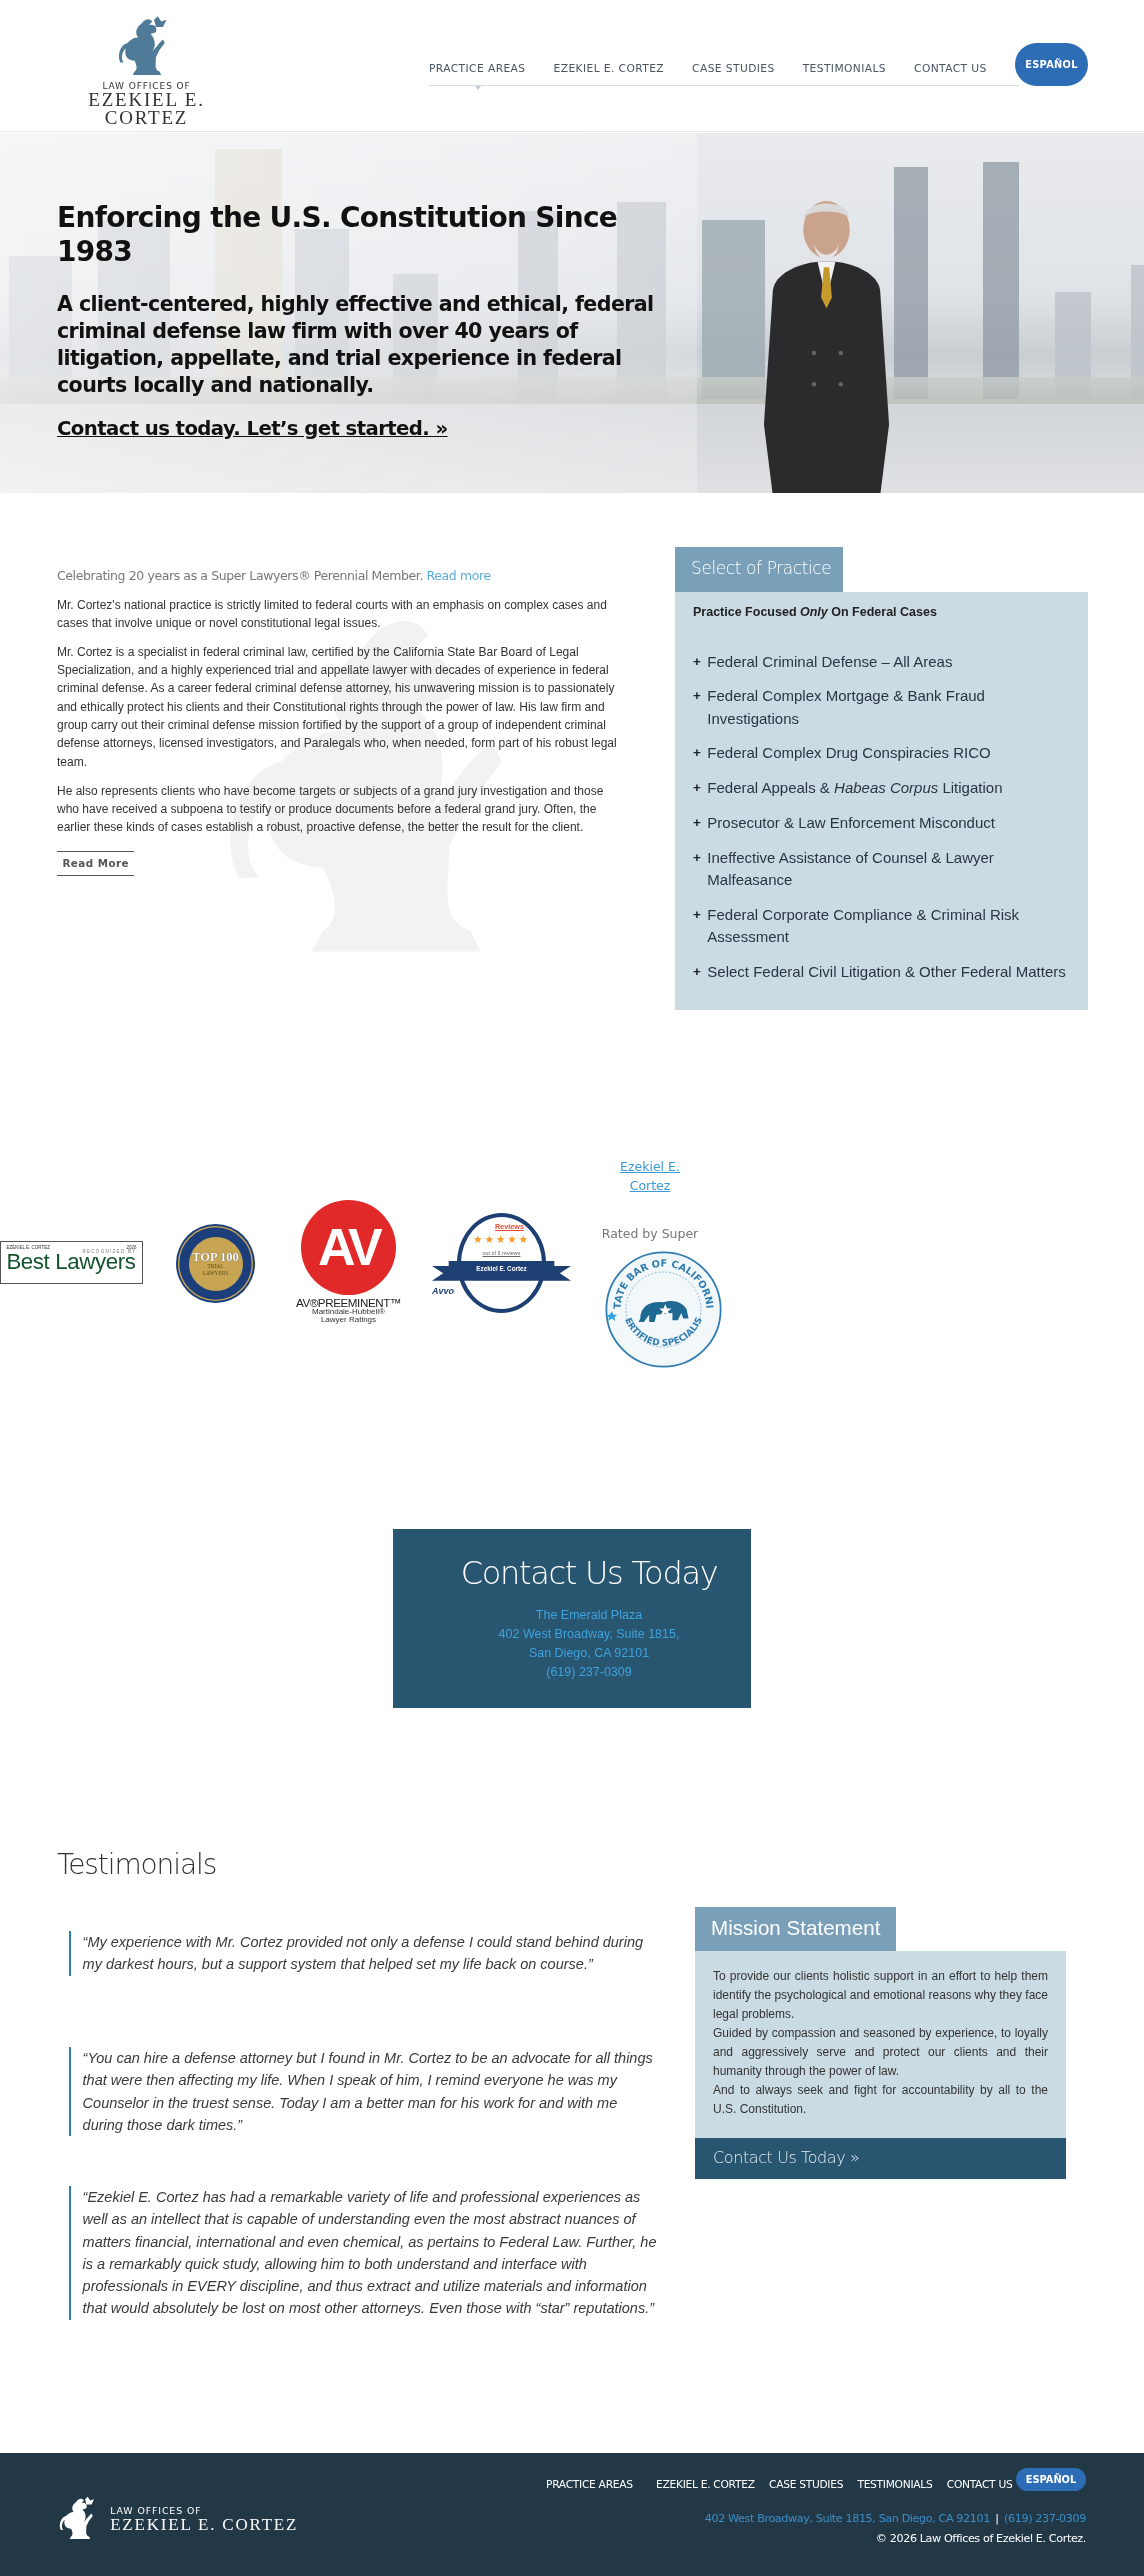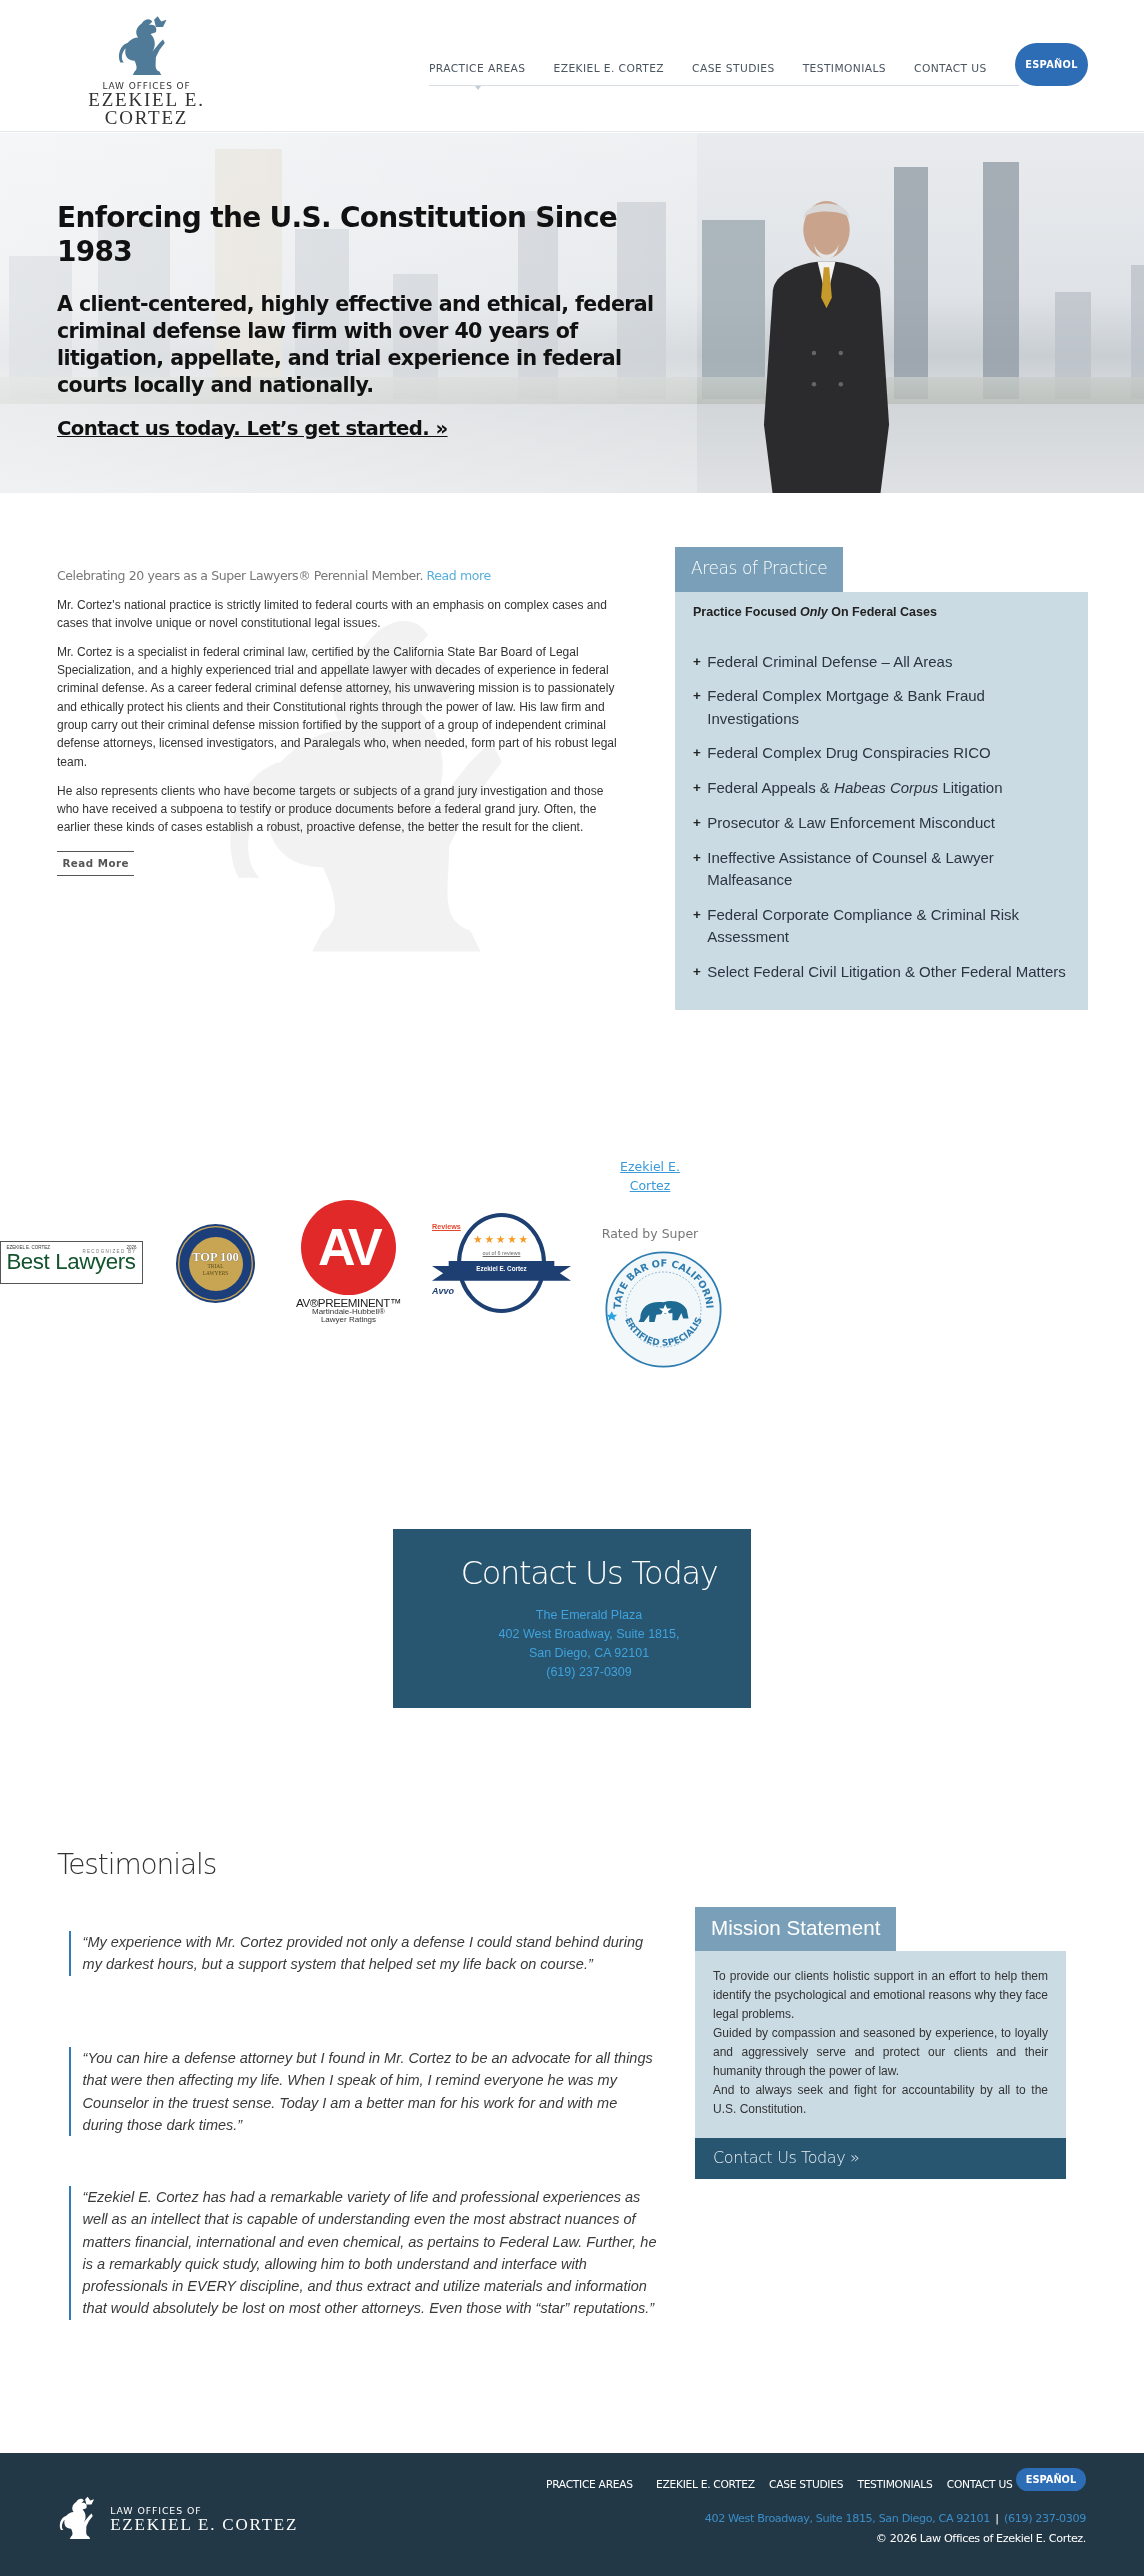--- a/index.html
+++ b/index.html
@@ -57,21 +57,21 @@
     .top100-inner { width: 54px; height: 54px; border-radius: 50%; background: #c8a553; display: flex; flex-direction: column; align-items: center; justify-content: center; text-align: center; }
     .top100-big { font-family: "Liberation Serif", serif; font-size: 12.5px; color: #fff; font-weight: bold; line-height: 12.5px; text-shadow: 0 0 0.9px #222; }
     .top100-small { font-family: "Liberation Serif", serif; font-size: 5.4px; color: #5b4b1c; line-height: 6.3px; }
     .top100-ring { position: absolute; left: 0; top: 0; width: 79px; height: 79px; }
     .av { position: absolute; left: 295px; top: 56px; width: 107px; height: 134px; text-align: center; }
     .av-circle { margin: 0 auto; width: 95px; height: 95px; border-radius: 50%; background: #e02928; color: #fff; font-family: "Liberation Sans", sans-serif; font-weight: bold; font-size: 52px; letter-spacing: -3.6px; line-height: 95px; }
     .av-pre { font-family: "Liberation Sans", sans-serif; font-size: 11.6px; color: #222; letter-spacing: -0.4px; line-height: 11.6px; margin-top: 1.8px; }
     .av-sub { font-family: "Liberation Sans", sans-serif; font-size: 8px; color: #333; line-height: 8px; }
     .avvo { position: absolute; left: 432px; top: 69px; width: 139px; height: 103px; }
     .avvo-circle { position: absolute; left: 25px; top: 0; width: 89px; height: 100px; border-radius: 50%; border: 4.5px solid #1d3f72; background: #fff; }
-    .avvo-reviews { position: absolute; left: 0; top: 9px; width: 139px; font-size: 7.2px; font-weight: bold; color: #e2492f; text-decoration: underline; }
+    .avvo-reviews { position: absolute; left: 8px; top: 9px; width: 139px; text-align: center; font-size: 7.2px; font-weight: bold; color: #e2492f; text-decoration: underline; }
     .avvo-stars { position: absolute; left: 0; top: 19.7px; width: 139px; text-align: center; font-size: 10.7px; color: #f59a23; letter-spacing: 1.8px; }
     .avvo-out { position: absolute; left: 0; top: 37px; width: 139px; text-align: center; font-size: 5.4px; color: #666; text-decoration: underline; }
     .avvo-ribbon { position: absolute; left: 0; top: 48px; width: 139px; height: 19.7px; background: #1d3f72; color: #fff; font-size: 6.3px; font-weight: bold; text-align: center; line-height: 16px; clip-path: polygon(0 25%, 12% 25%, 12% 0, 88% 0, 88% 25%, 100% 25%, 92% 62%, 100% 100%, 0 100%, 8% 62%); }
     .avvo-brand { position: absolute; left: 0; top: 73px; width: 139px; text-align: left; font-size: 9px; font-weight: bold; font-style: italic; color: #1d3f72; }
     .sl-link { position: absolute; left: 601px; top: 12.5px; width: 98px; text-align: center; font-family: "DejaVu Sans", sans-serif; font-size: 12.5px; color: #3a9ad9; text-decoration: underline; line-height: 19.7px; }
     .sl-rated { position: absolute; left: 601px; top: 80px; width: 98px; text-align: center; font-family: "DejaVu Sans", sans-serif; font-size: 12.5px; color: #777; line-height: 19.7px; height: 27px; overflow: hidden; }
     .cbs { position: absolute; left: 601px; top: 103px; width: 125px; height: 125px; }
 
     
     .contact { position: absolute; left: 393px; top: 1529px; width: 358px; height: 179px; background: #285570; text-align: center; padding-top: 25px; padding-left: 34px; }
@@ -169,21 +169,21 @@
   <p class="celebrate">
     <span>Celebrating 20 years as a Super Lawyers® Perennial Member.</span>
     <a class="link">Read more</a>
   </p>
   <p class="body">Mr. Cortez's national practice is strictly limited to federal courts with an emphasis on complex cases and cases that involve unique or novel constitutional legal issues.</p>
   <p class="body">Mr. Cortez is a specialist in federal criminal law, certified by the California State Bar Board of Legal Specialization, and a highly experienced trial and appellate lawyer with decades of experience in federal criminal defense.  As a career federal criminal defense attorney, his unwavering mission is to passionately and ethically protect his clients and their Constitutional rights through the power of law. His law firm and group carry out their criminal defense mission fortified by the support of a group of independent criminal defense attorneys, licensed investigators, and Paralegals who, when needed, form part of his robust legal team.</p>
   <p class="body">He also represents clients who have become targets or subjects of a grand jury investigation and those who have received a subpoena to testify or produce documents before a federal grand jury.  Often, the earlier these kinds of cases establish a robust, proactive defense, the better the result for the client.</p>
   <a class="read-more">Read More</a>
 </section>
 
-<div class="aop-tab">Areas of Practice</div>
+<div class="aop-tab">Select of Practice</div>
 <div class="aop-box">
   <p class="aop-heading"><span>Practice Focused </span><em>Only</em><span> On Federal Cases</span></p>
   <ul class="aop-list">
     <li class="aop-item"><span class="aop-plus">+</span><span>Federal Criminal Defense – All Areas</span></li>
     <li class="aop-item"><span class="aop-plus">+</span><span>Federal Complex Mortgage &amp; Bank Fraud Investigations</span></li>
     <li class="aop-item"><span class="aop-plus">+</span><span>Federal Complex  Drug Conspiracies RICO</span></li>
     <li class="aop-item"><span class="aop-plus">+</span><span>Federal Appeals &amp; </span><em>Habeas Corpus</em><span> Litigation</span></li>
     <li class="aop-item"><span class="aop-plus">+</span><span>Prosecutor &amp; Law Enforcement Misconduct</span></li>
     <li class="aop-item"><span class="aop-plus">+</span><span>Ineffective Assistance of Counsel &amp; Lawyer Malfeasance</span></li>
     <li class="aop-item"><span class="aop-plus">+</span><span>Federal Corporate Compliance &amp; Criminal Risk Assessment</span></li>

